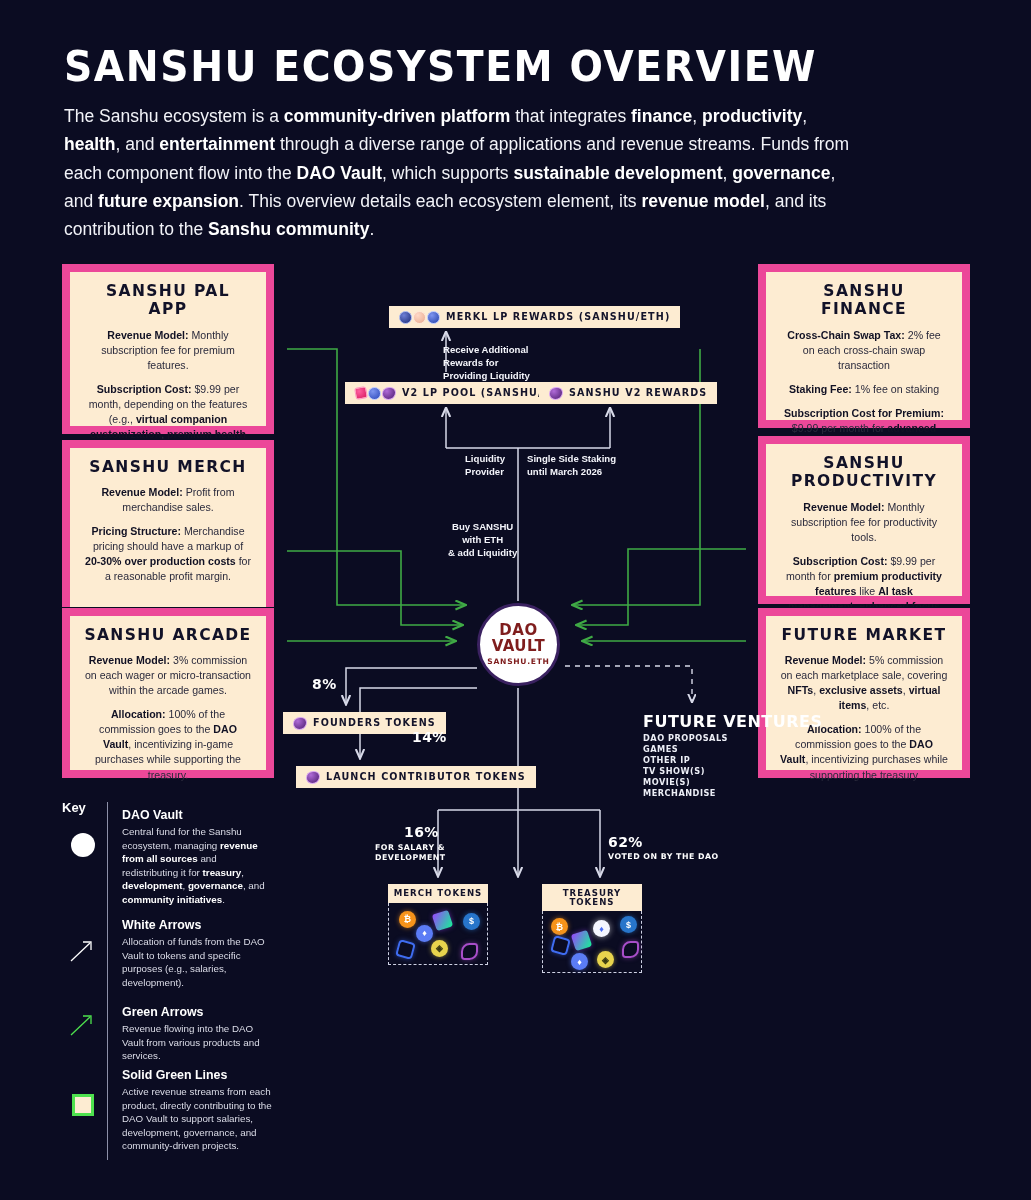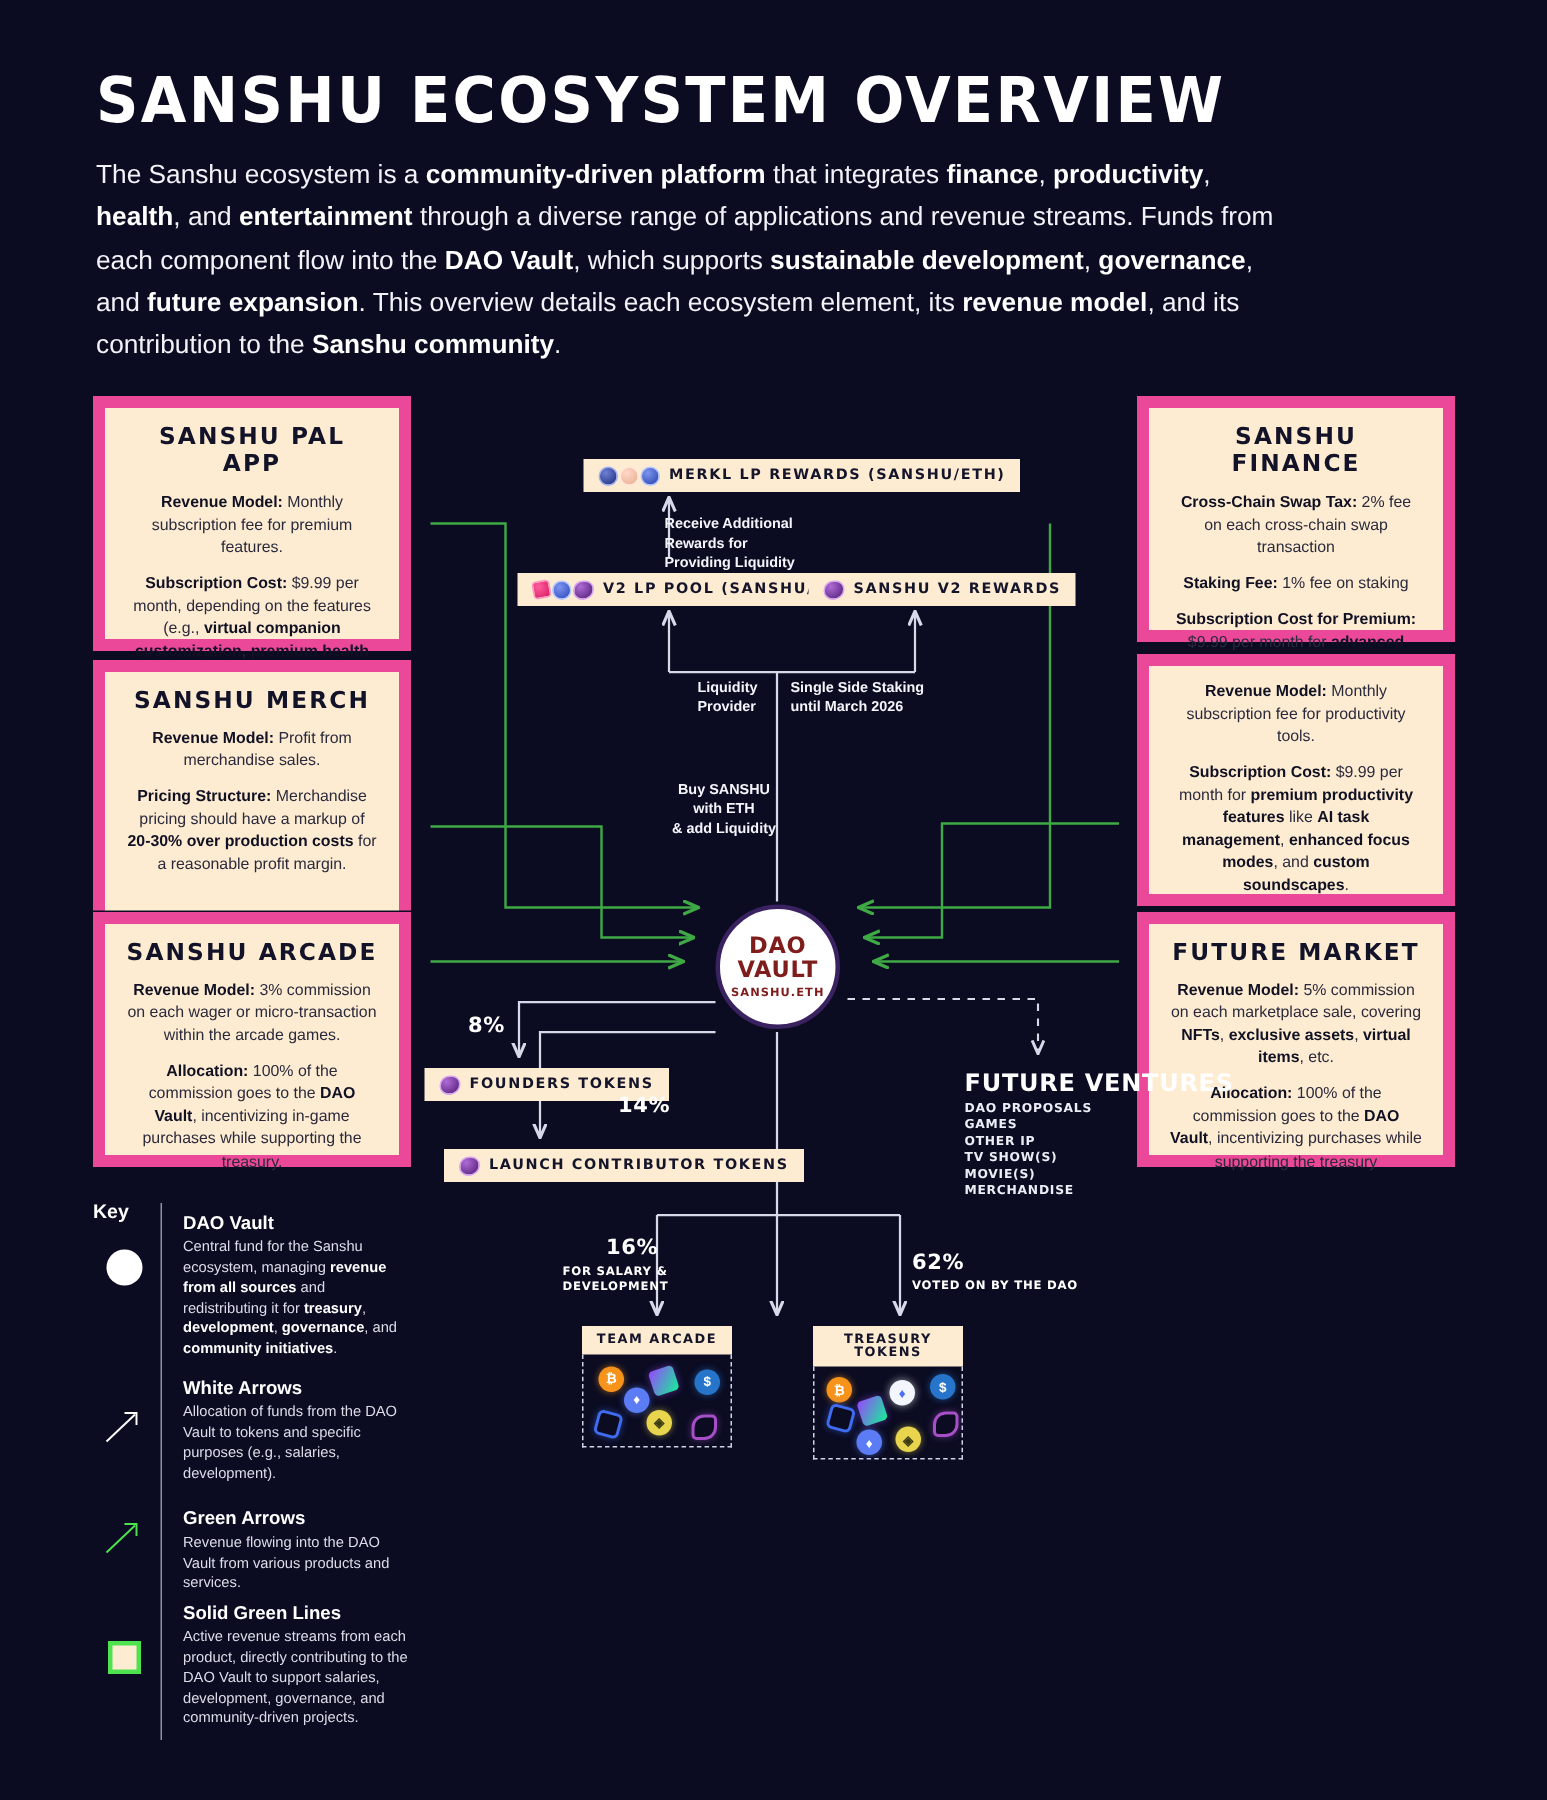--- a/index.html
+++ b/index.html
@@ -265,20 +265,21 @@
     <p><b>Allocation:</b> 100% of the commission goes to the <b>DAO Vault</b>, incentivizing in-game purchases while supporting the treasury.</p>
   </div>
 
   <div class="card" id="card-finance">
     <h3>SANSHU FINANCE</h3>
     <p><b>Cross-Chain Swap Tax:</b> 2% fee on each cross-chain swap transaction</p>
     <p><b>Staking Fee:</b> 1% fee on staking</p>
     <p><b>Subscription Cost for Premium:</b> $9.99 per month for <b>advanced portfolio analytics</b>, and <b>personalized financial tools</b>.</p>
   </div>
   <div class="card" id="card-prod">
+    <h3>SANSHU PRODUCTIVITY</h3>
     <p><b>Revenue Model:</b> Monthly subscription fee for productivity tools.</p>
     <p><b>Subscription Cost:</b> $9.99 per month for <b>premium productivity features</b> like <b>AI task management</b>, <b>enhanced focus modes</b>, and <b>custom soundscapes</b>.</p>
   </div>
   <div class="card" id="card-market">
     <h3>FUTURE MARKET</h3>
     <p><b>Revenue Model:</b> 5% commission on each marketplace sale, covering <b>NFTs</b>, <b>exclusive assets</b>, <b>virtual items</b>, etc.</p>
     <p><b>Allocation:</b> 100% of the commission goes to the <b>DAO Vault</b>, incentivizing purchases while supporting the treasury</p>
   </div>
 
   <div class="pill" id="pill-merkl">
@@ -337,21 +338,21 @@
   <div class="pct-sub" id="sub-16">FOR SALARY &amp;<br>DEVELOPMENT</div>
   <div class="pct" id="pct-62">62%</div>
   <div class="pct-sub" id="sub-62">VOTED ON BY THE DAO</div>
 
   <div id="future">
     <div class="fv-h">FUTURE VENTURES</div>
     <div class="fv-i">DAO PROPOSALS<br>GAMES<br>OTHER IP<br>TV SHOW(S)<br>MOVIE(S)<br>MERCHANDISE</div>
   </div>
 
   <div class="tokbox" id="tok-team">
-    <div class="tokhead">TEAM ARCADE</div>
+    <div class="tokhead">MERCH TOKENS</div>
     <div class="tokbody">
       <span class="tkn t-btc" style="left:10px;top:8px">₿</span>
       <span class="tkn t-sol" style="left:45px;top:9px"></span>
       <span class="tkn t-usdc" style="left:74px;top:10px">$</span>
       <span class="tkn t-eth" style="left:27px;top:22px">♦</span>
       <span class="tkn t-hex" style="left:8px;top:38px"></span>
       <span class="tkn t-bnb" style="left:42px;top:37px">◈</span>
       <span class="tkn t-link" style="left:72px;top:40px"></span>
     </div>
   </div>

